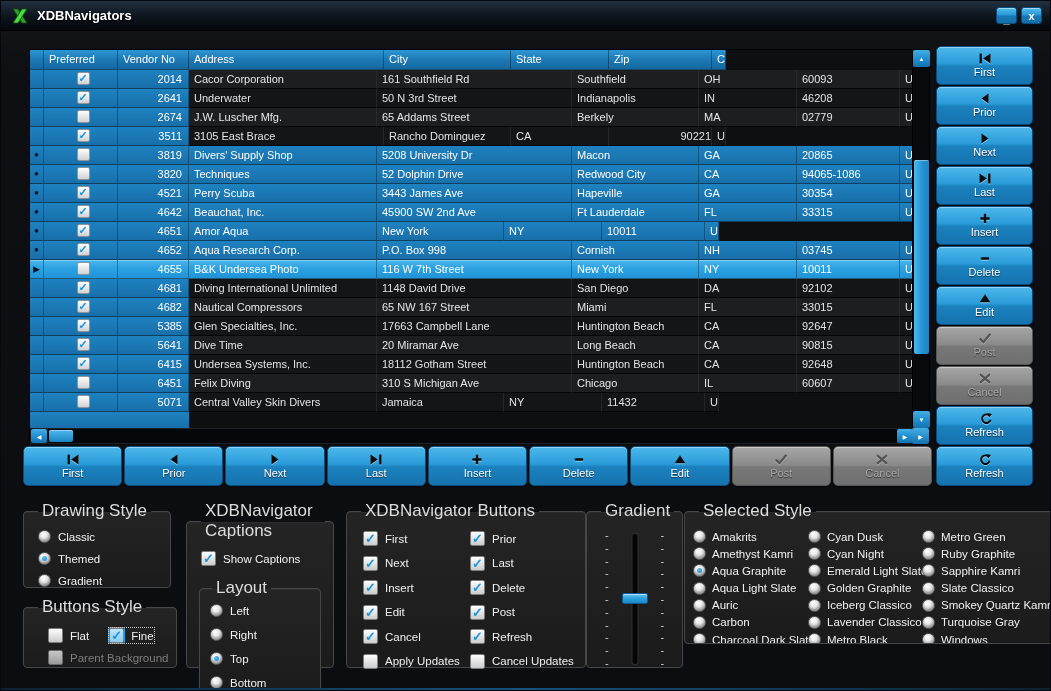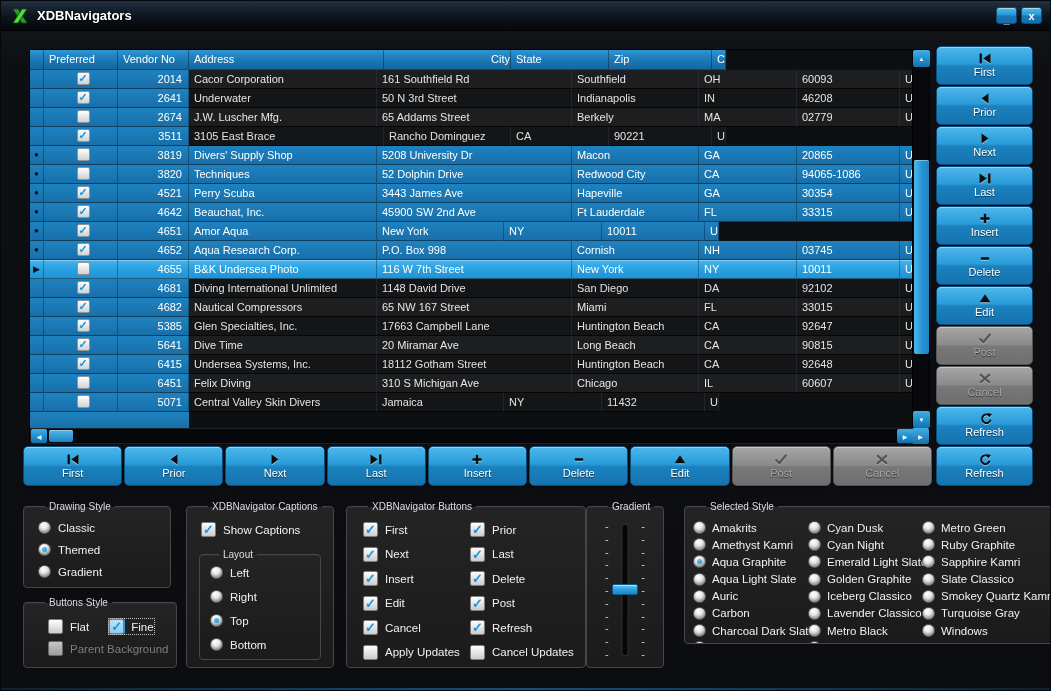--- a/index.html
+++ b/index.html
@@ -79,21 +79,21 @@
   .nav-btn.disabled .glyph{color:#555;filter:drop-shadow(0 1px 0 rgba(255,255,255,.3))}
   .side-nav{position:absolute;left:935px;top:45px;width:97px;display:flex;flex-direction:column;gap:1px}
   .side-nav .nav-btn{height:39px}
   .bottom-nav{position:absolute;left:22px;top:445px;width:1010px;height:40px;display:flex;gap:2px}
   .bottom-nav .nav-btn{flex:1;height:40px}
   .bottom-nav .nav-btn:last-child{flex:none;width:97px;margin-left:2px}
 
   
   fieldset.gbox{position:absolute;border:1px solid #474747;border-radius:4px;margin:0;padding:4px 8px 8px;
     background:linear-gradient(180deg,#242425,#1b1b1c);box-shadow:inset 0 1px 0 rgba(255,255,255,.04)}
-  fieldset.gbox legend{font-size:10px;color:#dcdcdc;padding:0 4px;margin-left:13px}
+  fieldset.gbox legend{font-size:17px;color:#dcdcdc;padding:0 4px;margin-left:6px}
   .opt{display:flex;align-items:center;gap:7px;white-space:nowrap}
   .olabel{font-size:11.5px;color:#f0f0f0}
   .opt.dis .olabel{color:#7d7d7d}
   .radio{position:relative;flex:none;width:13px;height:13px;border-radius:50%;border:1px solid #5f5f5f;
     background:radial-gradient(circle at 35% 28%,#ffffff 0%,#e9e9e9 40%,#b9b9b9 75%,#8f8f8f 100%);
     box-shadow:inset 0 -2px 3px rgba(0,0,0,.25)}
   .radio.rsel::after{content:"";position:absolute;left:3px;top:3px;width:5px;height:5px;border-radius:50%;
     background:radial-gradient(circle at 35% 30%,#5fc1f0,#1686cd)}
   .cbx{flex:none;width:15px;height:15px;border-radius:2px;border:1px solid #7d7d7d;
     background:linear-gradient(180deg,#fefefe,#cccccc);
@@ -151,21 +151,21 @@
         </div>
     </div>
   </div>
 
   <div id="grid">
     <div class="gheader">
         <div class="hcell marker"></div>
         <div class="hcell" style="width: 74px;">Preferred</div>
         <div class="hcell" style="width: 71px;">Vendor No</div>
         <div class="hcell" style="width: 195px;">Address</div>
-        <div class="hcell" style="width: 127px; text-align: right;">City</div>
+        <div class="hcell" style="width: 127px;">City</div>
         <div class="hcell" style="width: 98px;">State</div>
         <div class="hcell" style="width: 103px;">Zip</div>
         <div class="hcell" style="width: 14px;">Country</div>
       </div>
     <div class="gbody">
         <div class="grow a">
           <div class="cell marker fixed"></div>
           <div class="cell fixed" style="width: 74px;">
             <span class="gcheck">✓</span>
           </div>
@@ -205,21 +205,21 @@
         </div>
         <div class="grow b">
           <div class="cell marker fixed"></div>
           <div class="cell fixed" style="width: 74px;">
             <span class="gcheck">✓</span>
           </div>
           <div class="cell fixed num" style="width: 71px;">3511</div>
           <div class="cell scroll" style="width: 195px;">3105 East Brace</div>
           <div class="cell scroll" style="width: 127px;">Rancho Dominguez</div>
           <div class="cell scroll" style="width: 98px;">CA</div>
-          <div class="cell scroll" style="width: 103px;">90221</div>
+          <div class="cell scroll" style="width: 103px; text-align: right;">90221</div>
           <div class="cell scroll" style="width: 14px;">U.S.A.</div>
         </div>
         <div class="grow sel">
           <div class="cell marker fixed">
             <span class="mk dot">●</span>
           </div>
           <div class="cell fixed" style="width: 74px;">
             <span class="gcheck"></span>
           </div>
           <div class="cell fixed num" style="width: 71px;">3819</div>

